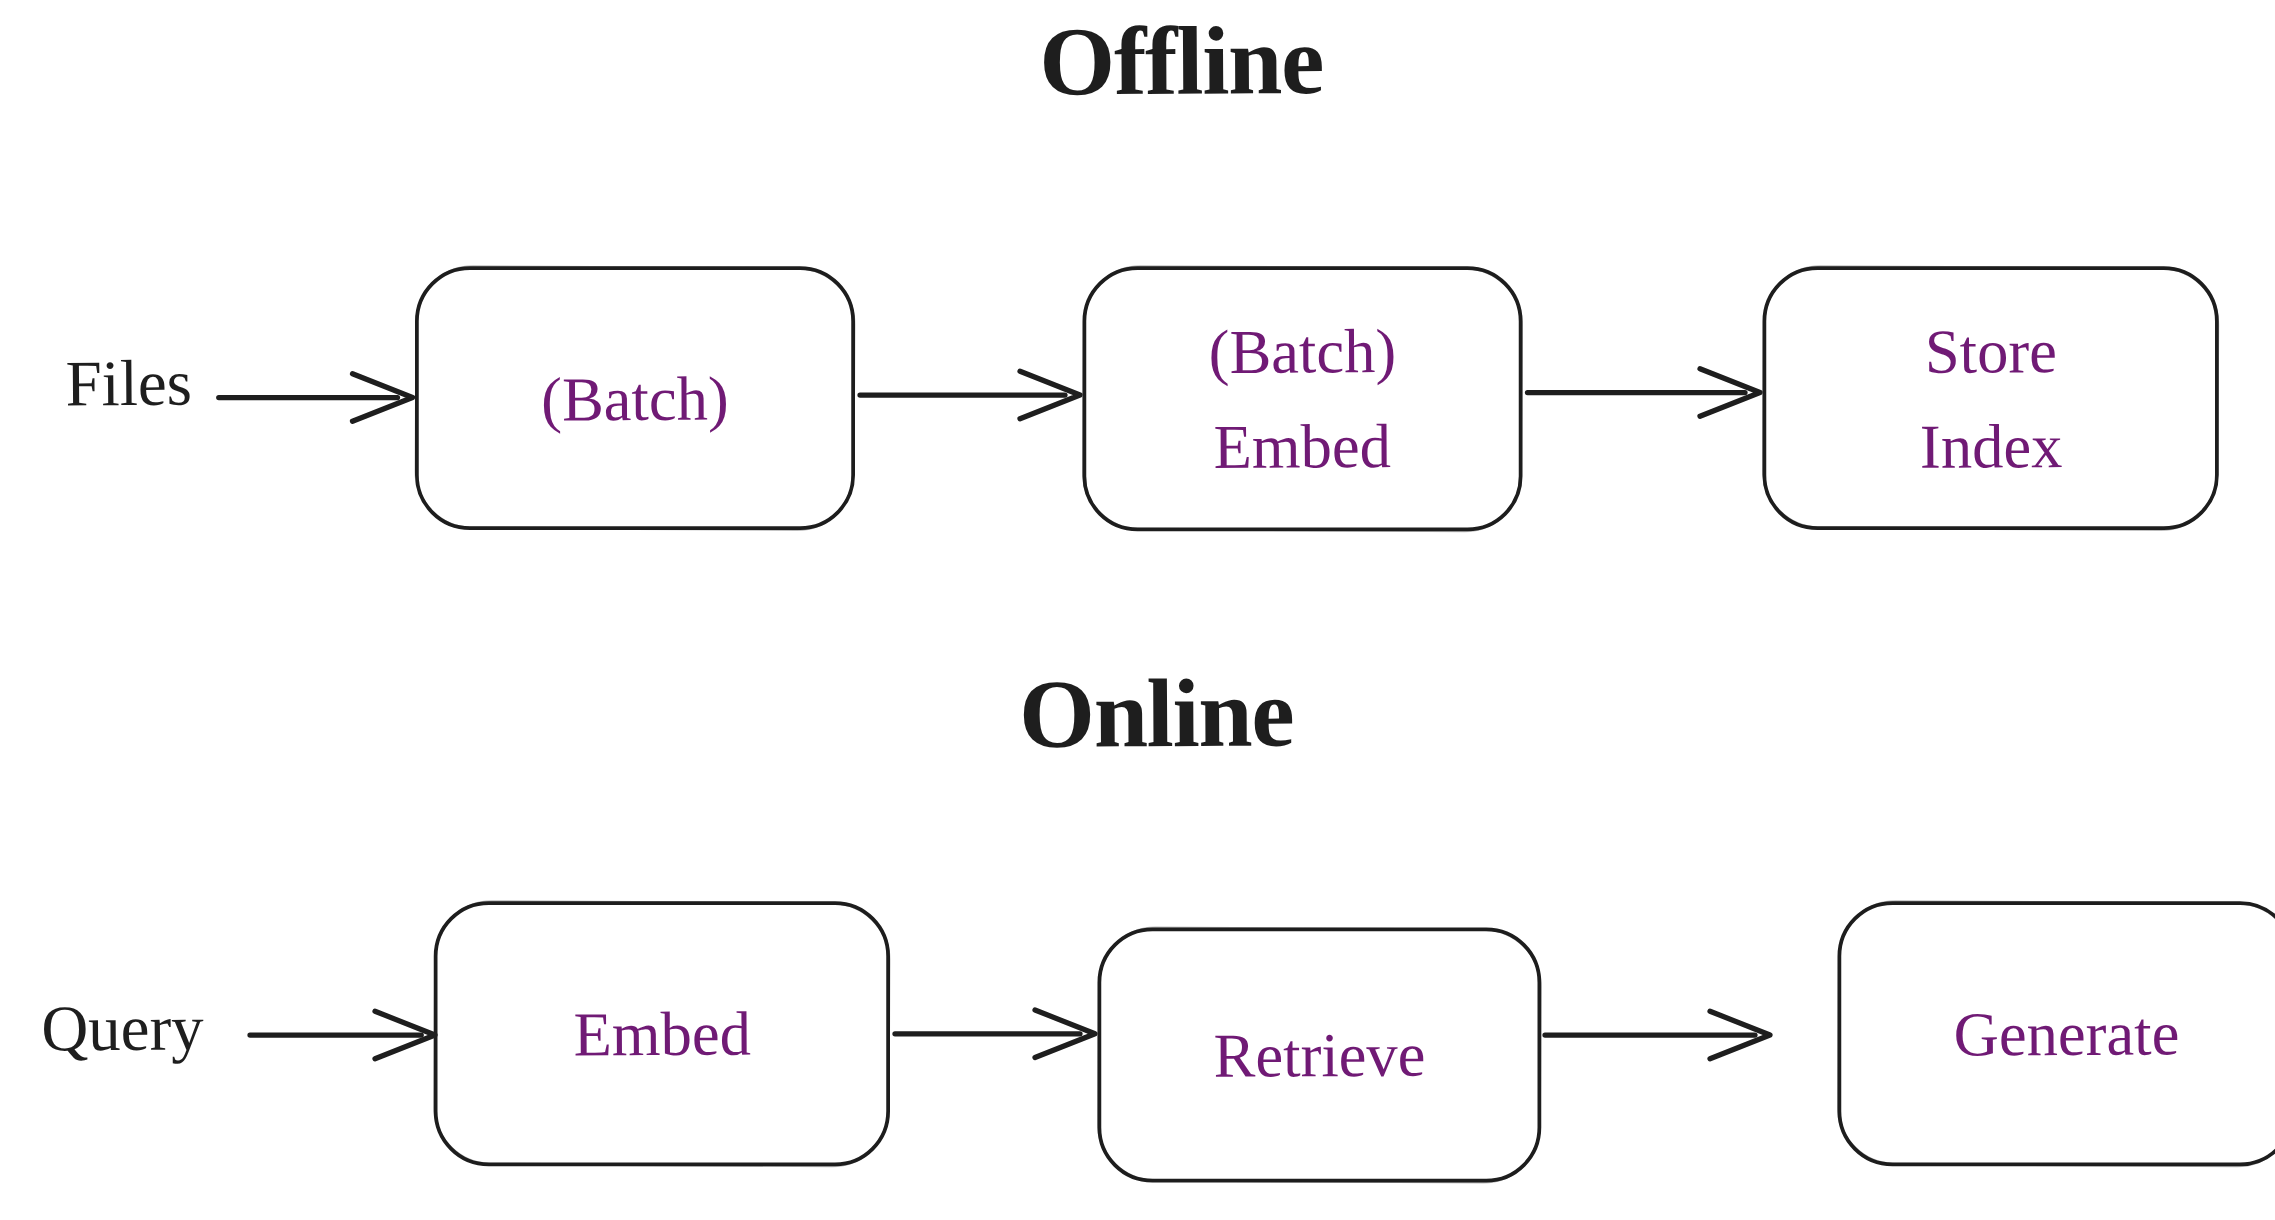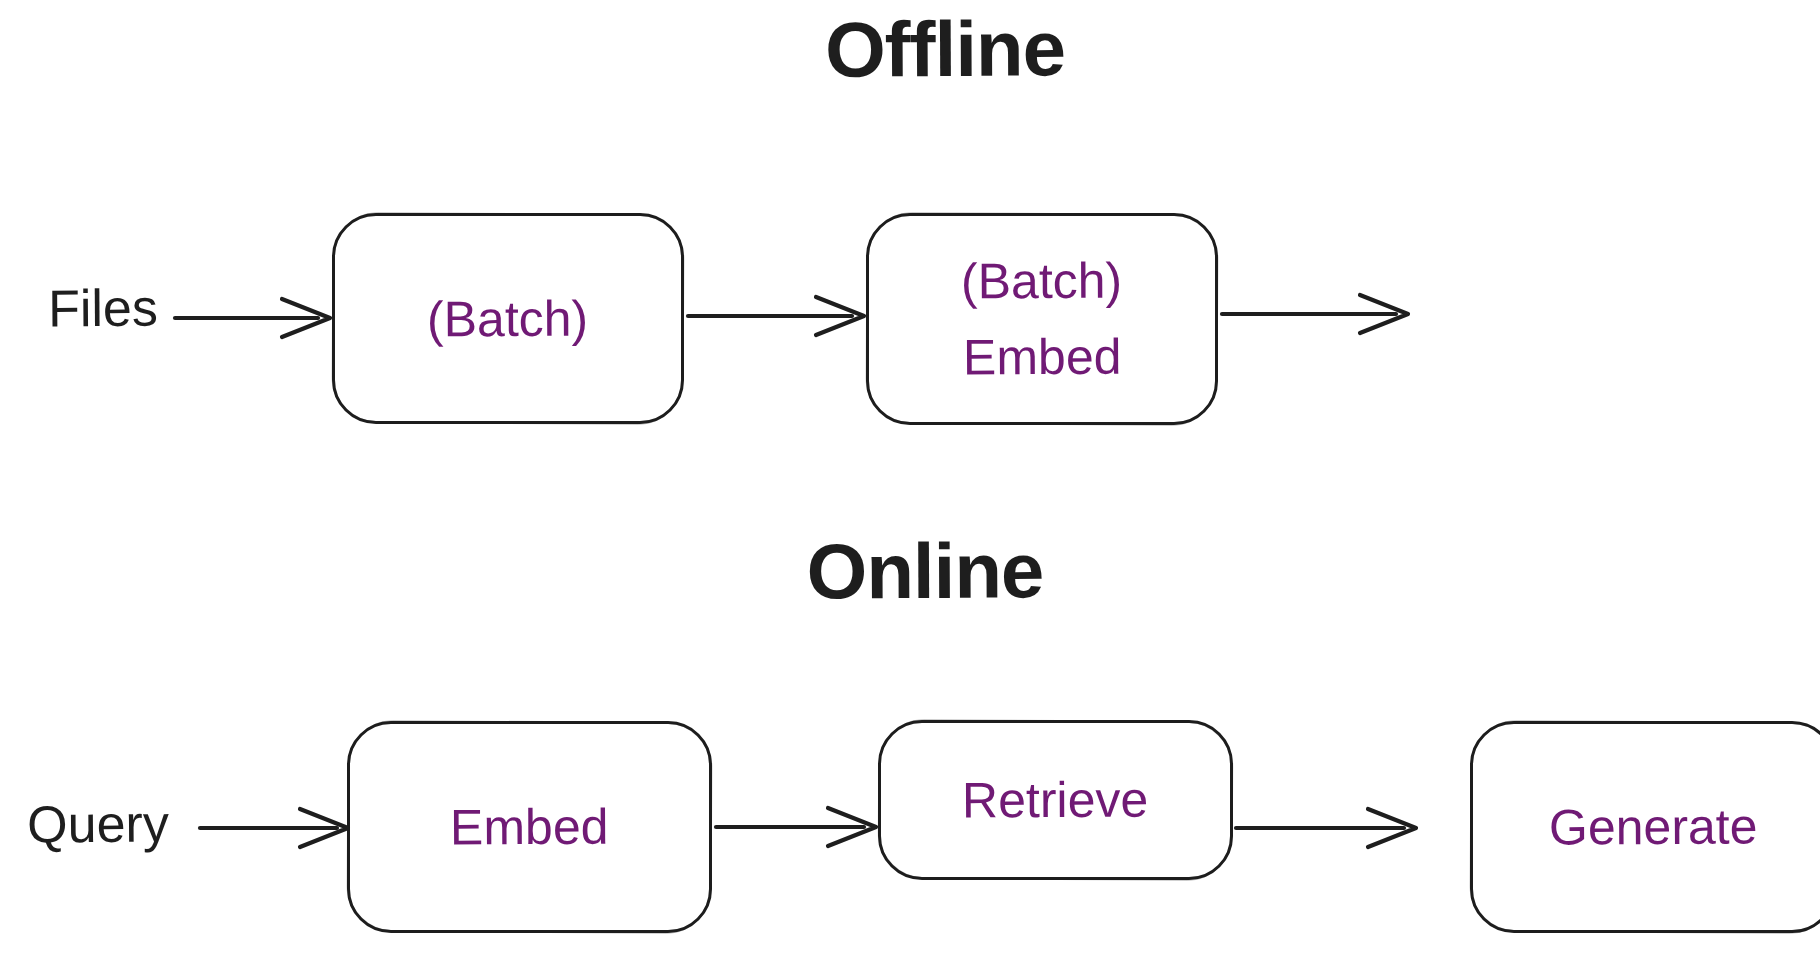--- a/index.html
+++ b/index.html
@@ -6,21 +6,21 @@
     margin: 0;
     padding: 0;
     background: #ffffff;
   }
   .canvas {
     position: relative;
     width: 1820px;
     height: 976px;
     background: #ffffff;
     overflow: hidden;
-    font-family: Liberation Sans, sans-serif;
+    font-family: Liberation Serif, serif;
     color: #1e1e1e;
   }
   .section-title {
     position: absolute;
     text-align: center;
     font-size: 78px;
     font-weight: bold;
     letter-spacing: -1px;
     color: #1e1e1e;
     transform: rotate(-0.3deg);
@@ -64,21 +64,21 @@
     border-radius: 46px;
     transform: rotate(0.35deg);
     pointer-events: none;
   }
   .node-line { transform: rotate(-0.3deg); white-space: nowrap; }
 
   .box-chunk    { left: 332px;  top: 213px; width: 352px; height: 211px; }
   .box-bembed   { left: 866px;  top: 213px; width: 352px; height: 212px; }
   .box-store    { left: 1410px; top: 213px; width: 365px; height: 211px; }
   .box-embed    { left: 347px;  top: 721px; width: 365px; height: 212px; }
-  .box-retrieve { left: 878px;  top: 720px; width: 355px; height: 160px; text-align: right; }
+  .box-retrieve { left: 878px;  top: 742px; width: 355px; height: 204px; text-align: right; }
   .box-generate { left: 1470px; top: 721px; width: 366px; height: 212px; }
 
   .arrows-layer {
     position: absolute;
     left: 0; top: 0;
     width: 1820px;
     height: 976px;
     pointer-events: none;
   }
   .arrows-layer line, .arrows-layer polyline {
@@ -104,20 +104,24 @@
 
   <div class="node box-chunk">
     <div class="node-line">(Batch)</div>
   </div>
 
   <div class="node box-bembed">
     <div class="node-line">(Batch)</div>
     <div class="node-line">Embed</div>
   </div>
 
+  <div class="node box-store">
+    <div class="node-line">Store</div>
+    <div class="node-line">Index</div>
+  </div>
 
   <div class="node box-embed">
     <div class="node-line">Embed</div>
   </div>
 
   <div class="node box-retrieve">
     <div class="node-line">Retrieve</div>
   </div>
 
   <div class="node box-generate">

